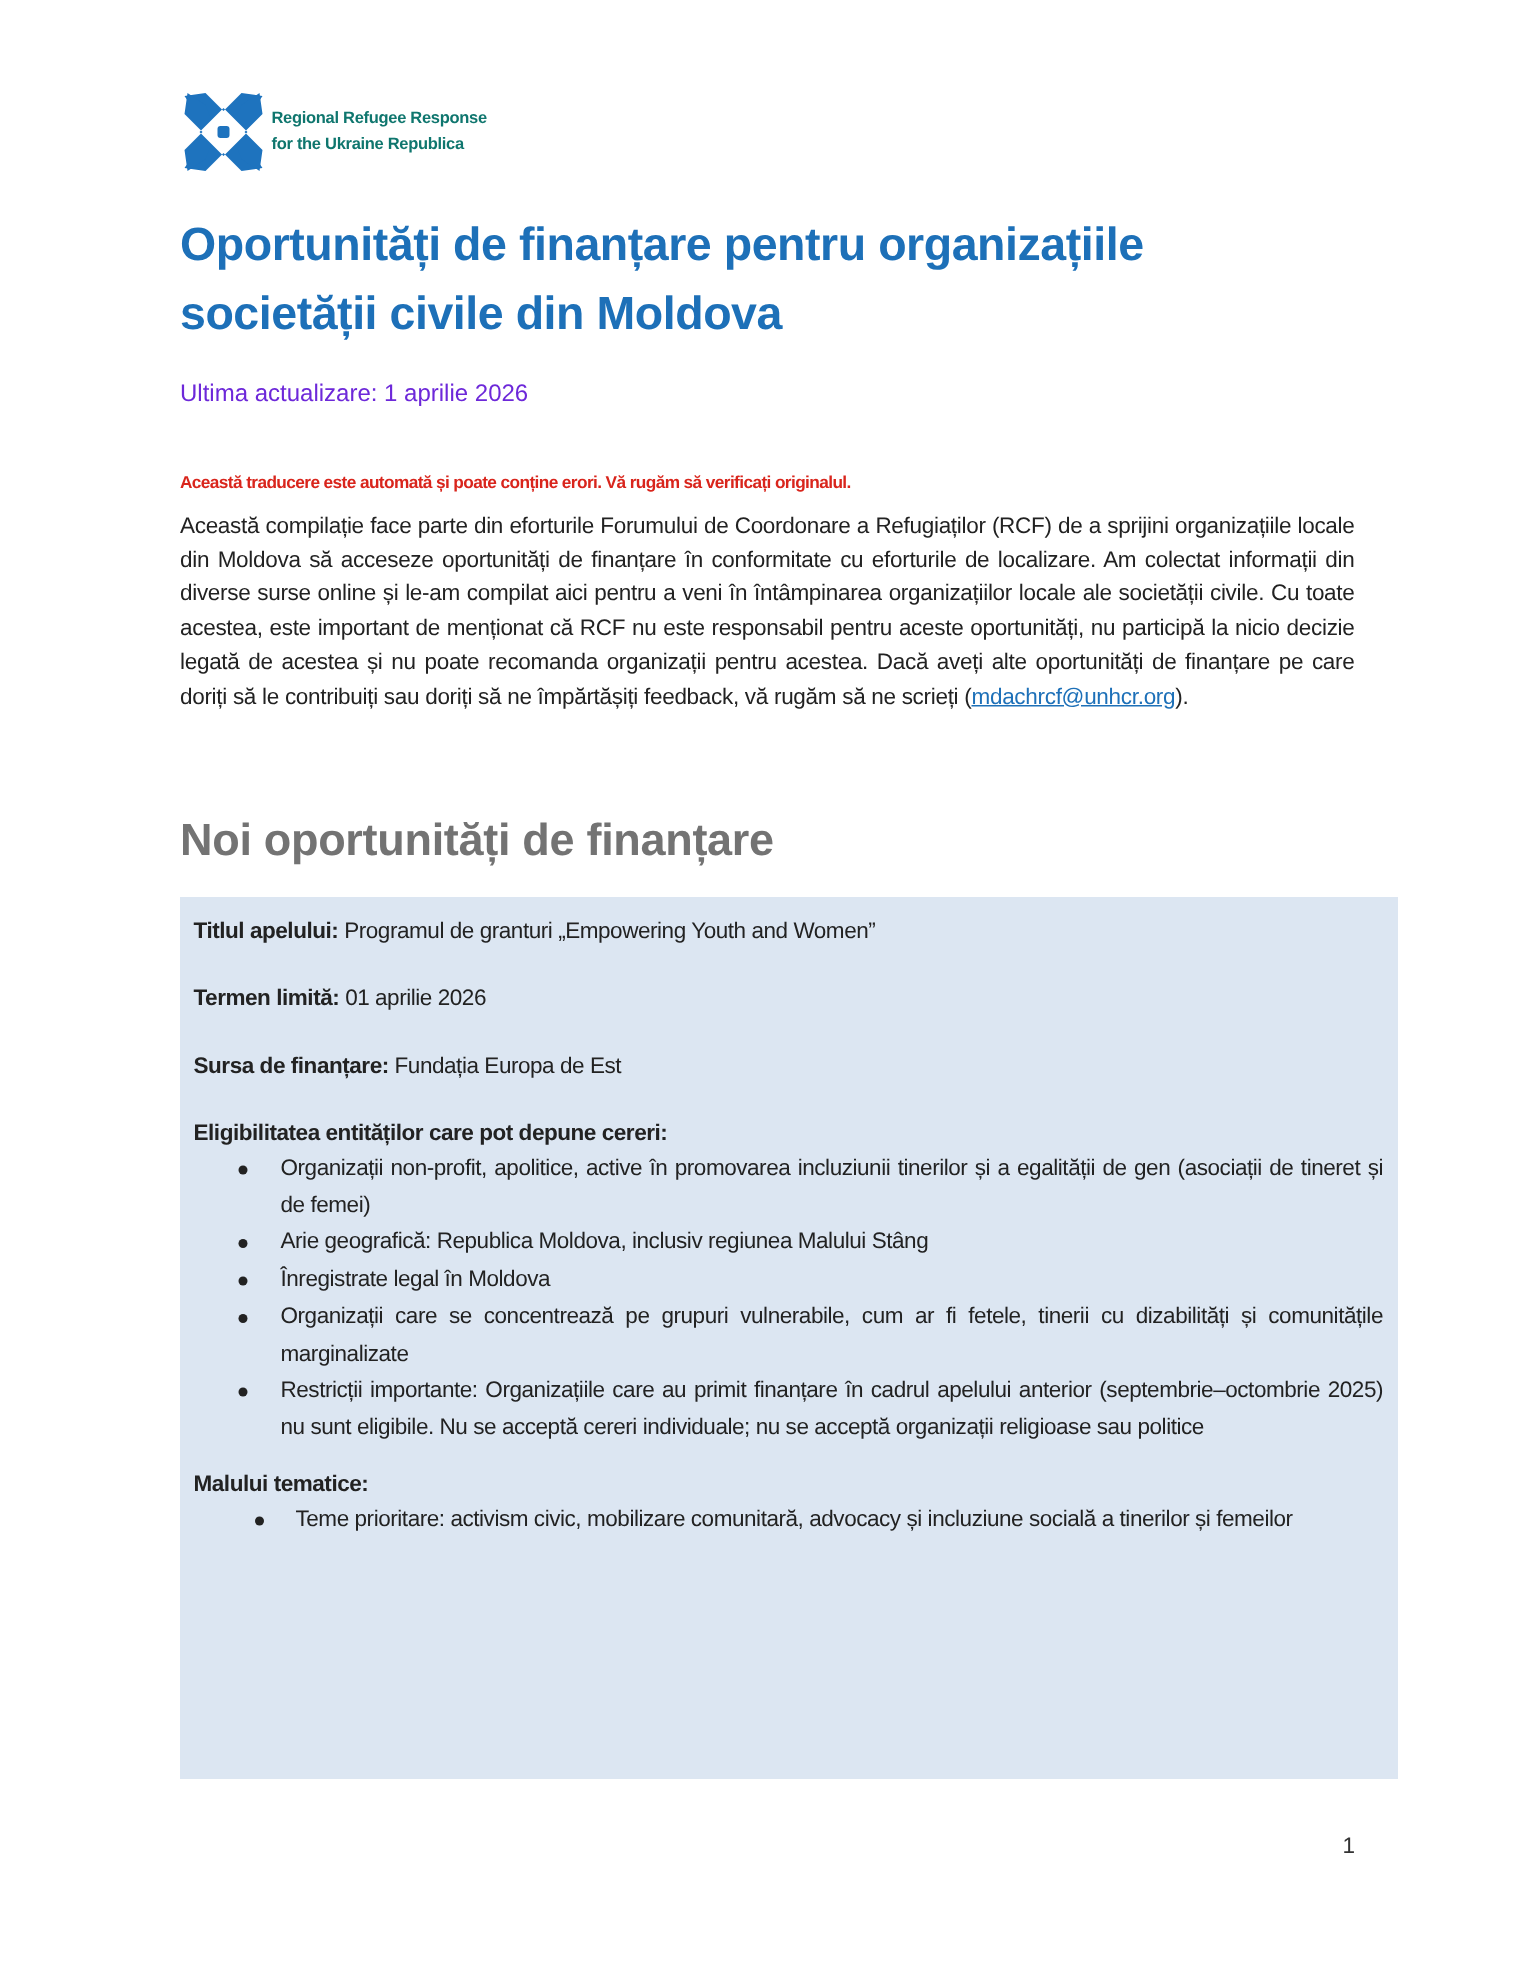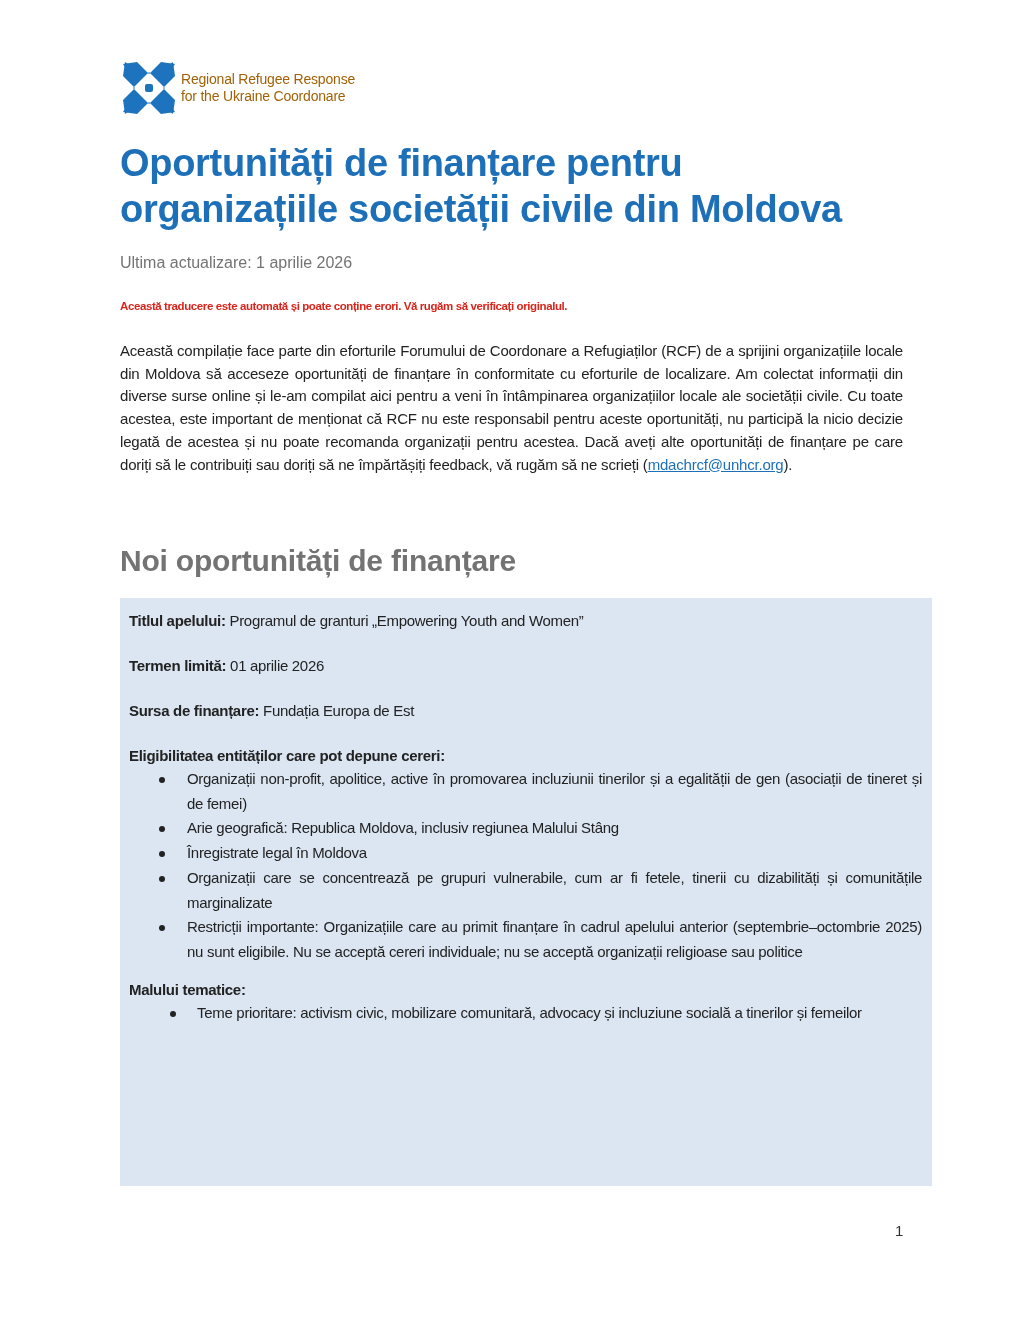--- a/index.html
+++ b/index.html
@@ -2,27 +2,27 @@
 <html><head>
 <meta charset="utf-8">
 <style>
   html, body { margin: 0; padding: 0; background: #ffffff; }
   body {
     width: 1024px; height: 1325px; position: relative; overflow: hidden;
     font-family: "Liberation Sans", sans-serif; color: #222;
   }
   .logo { position: absolute; left: 121px; top: 60px; display: flex; align-items: center; }
   .logo svg { width: 56px; height: 56px; }
-  .logo-text { margin-left: 4px; color: #a16207; font-size: 14px; font-weight: normal; line-height: 17px; letter-spacing: -0.2px; }
+  .logo-text { margin-left: 4px; color: #0f766e; font-size: 11px; font-weight: bold; line-height: 17px; letter-spacing: -0.2px; }
   .title {
     position: absolute; left: 120px; top: 140px; width: 760px; margin: 0;
-    color: #1d70b8; font-size: 38px; font-weight: bold; line-height: 46px; letter-spacing: -0.3px;
+    color: #1d70b8; font-size: 31px; font-weight: bold; line-height: 46px; letter-spacing: -0.3px;
   }
-  .updated { position: absolute; left: 120px; top: 254px; color: #737373; font-size: 16px; }
-  .disclaimer { position: absolute; left: 120px; top: 300px; color: #d9251c; font-size: 11.5px; font-weight: bold; letter-spacing: -0.4px; }
+  .updated { position: absolute; left: 120px; top: 254px; color: #6d28d9; font-size: 16px; }
+  .disclaimer { position: absolute; left: 120px; top: 316px; color: #d9251c; font-size: 11.5px; font-weight: bold; letter-spacing: -0.4px; }
   .intro {
     position: absolute; left: 120px; top: 340px; width: 783px; margin: 0;
     font-size: 15px; line-height: 22.7px; text-align: justify; color: #222; letter-spacing: -0.2px;
   }
   .intro a { color: #1d70b8; text-decoration: underline; }
   .section-heading {
     position: absolute; left: 120px; top: 544px; margin: 0;
     color: #737373; font-size: 30px; font-weight: bold; letter-spacing: -0.2px;
   }
   .card {
@@ -50,21 +50,21 @@
     <g fill="#1e73be">
       <path d="M2 4 L16 2 L28 14 L40 2 L54 4 L46 16 L36 20 L28 12 L20 20 L10 16 Z"></path>
       <path d="M2 52 L16 54 L28 42 L40 54 L54 52 L46 40 L36 36 L28 44 L20 36 L10 40 Z"></path>
       <path d="M4 2 L2 16 L14 28 L2 40 L4 54 L16 46 L20 36 L12 28 L20 20 L16 10 Z"></path>
       <path d="M52 2 L54 16 L42 28 L54 40 L52 54 L40 46 L36 36 L44 28 L36 20 L40 10 Z"></path>
       <rect x="24" y="24" width="8" height="8" rx="2"></rect>
     </g>
   </svg>
   <div class="logo-text">
     <div>Regional Refugee Response</div>
-    <div>for the Ukraine Coordonare</div>
+    <div>for the Ukraine Republica</div>
   </div>
 </div>
 
 <h1 class="title">Oportunități de finanțare pentru organizațiile societății civile din Moldova</h1>
 
 <div class="updated">Ultima actualizare: 1 aprilie 2026</div>
 
 <div class="disclaimer">Această traducere este automată și poate conține erori. Vă rugăm să verificați originalul.</div>
 
 <p class="intro"><span>Această compilație face parte din eforturile Forumului de Coordonare a Refugiaților (RCF) de a sprijini organizațiile locale din Moldova să acceseze oportunități de finanțare în conformitate cu eforturile de localizare. Am colectat informații din diverse surse online și le-am compilat aici pentru a veni în întâmpinarea organizațiilor locale ale societății civile. Cu toate acestea, este important de menționat că RCF nu este responsabil pentru aceste oportunități, nu participă la nicio decizie legată de acestea și nu poate recomanda organizații pentru acestea. Dacă aveți alte oportunități de finanțare pe care doriți să le contribuiți sau doriți să ne împărtășiți feedback, vă rugăm să ne scrieți (</span><a href="mailto:mdachrcf@unhcr.org">mdachrcf@unhcr.org</a><span>).</span></p>

